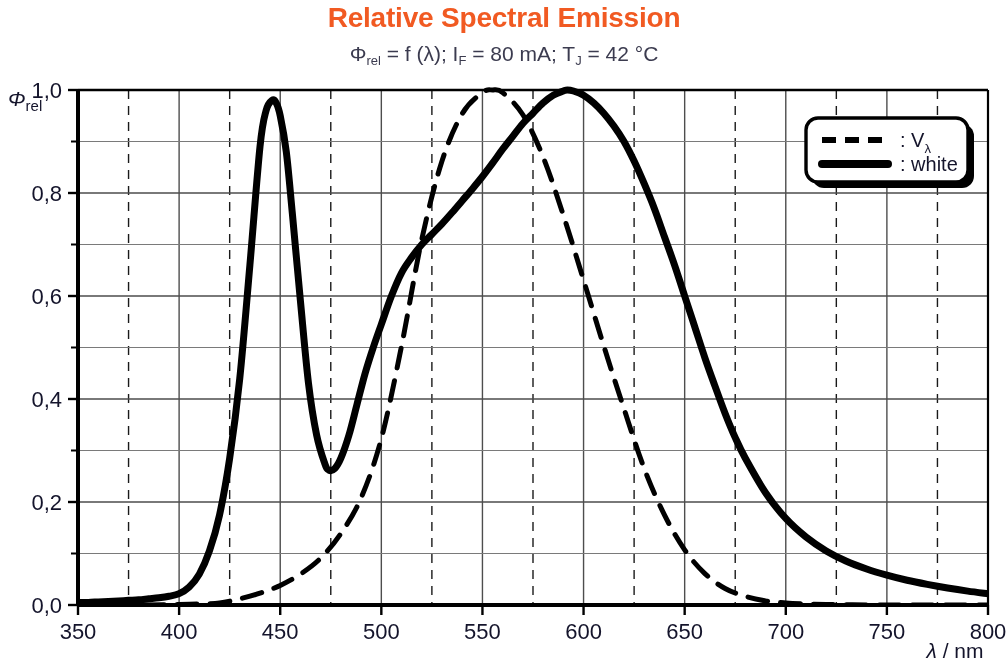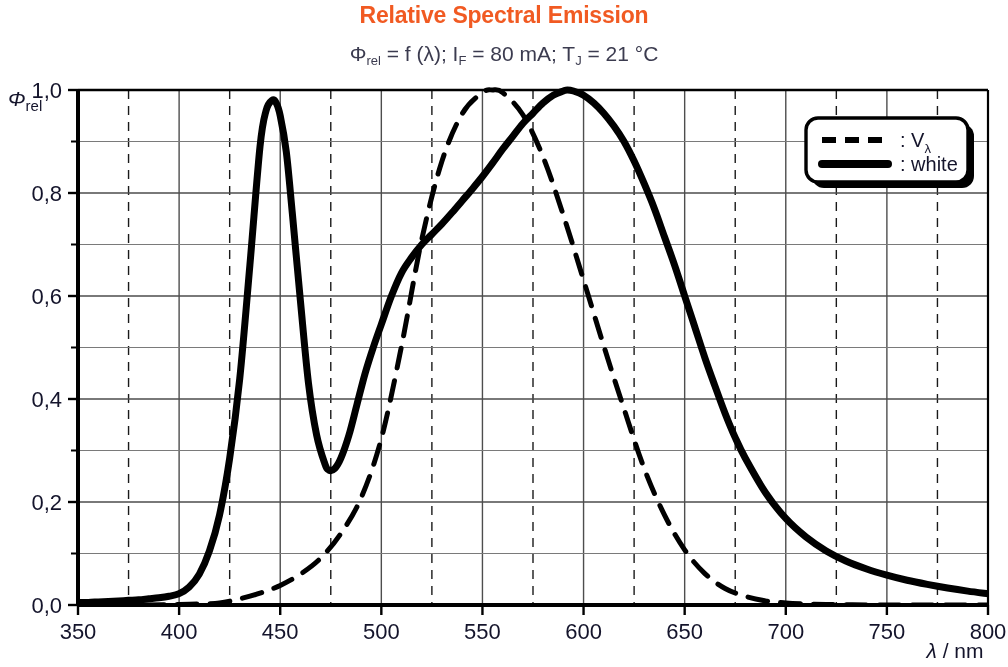--- a/index.html
+++ b/index.html
@@ -19,21 +19,21 @@
     left: 0; top: 0;
     width: 1008px;
     height: 667px;
   }
   .title {
     position: absolute;
     left: 0;
     top: 2px;
     width: 1008px;
     text-align: center;
-    font-size: 23px;
+    font-size: 28px;
     font-weight: bold;
     color: #f15a22;
     letter-spacing: -0.2px;
   }
   .subtitle {
     position: absolute;
     left: 0;
     top: 42px;
     width: 1008px;
     text-align: center;
@@ -65,21 +65,21 @@
   }
 </style>
 </head>
 <body>
 
 <div id="chart-root">
 
   <div class="title">Relative Spectral Emission</div>
 
   <div class="subtitle">
-    <span>Φ</span><sub>rel</sub><span> = f (λ); I</span><sub>F</sub><span> = 80 mA; T</span><sub>J</sub><span> = 21 °C</span>
+    <span>Φ</span><sub>rel</sub><span> = f (λ); I</span><sub>F</sub><span> = 80 mA; T</span><sub>J</sub><span> = 42 °C</span>
   </div>
 
   <svg id="plot" width="1008" height="667">
     <g id="grid-minor-v">
         <line x1="128.55555555555554" y1="90" x2="128.55555555555554" y2="605" stroke="#1a1a1a" stroke-width="1.4" stroke-dasharray="9 7"></line>
         <line x1="229.66666666666666" y1="90" x2="229.66666666666666" y2="605" stroke="#1a1a1a" stroke-width="1.4" stroke-dasharray="9 7"></line>
         <line x1="330.7777777777778" y1="90" x2="330.7777777777778" y2="605" stroke="#1a1a1a" stroke-width="1.4" stroke-dasharray="9 7"></line>
         <line x1="431.8888888888889" y1="90" x2="431.8888888888889" y2="605" stroke="#1a1a1a" stroke-width="1.4" stroke-dasharray="9 7"></line>
         <line x1="533" y1="90" x2="533" y2="605" stroke="#1a1a1a" stroke-width="1.4" stroke-dasharray="9 7"></line>
         <line x1="634.1111111111112" y1="90" x2="634.1111111111112" y2="605" stroke="#1a1a1a" stroke-width="1.4" stroke-dasharray="9 7"></line>

